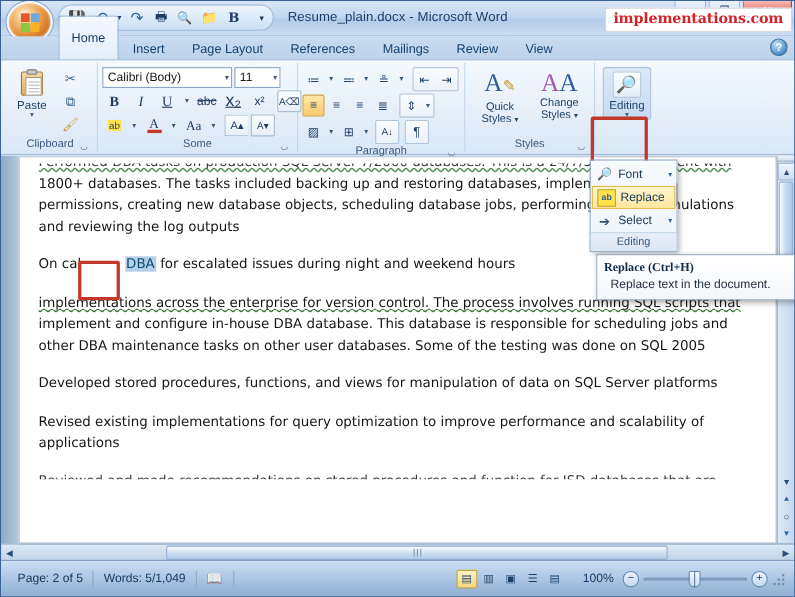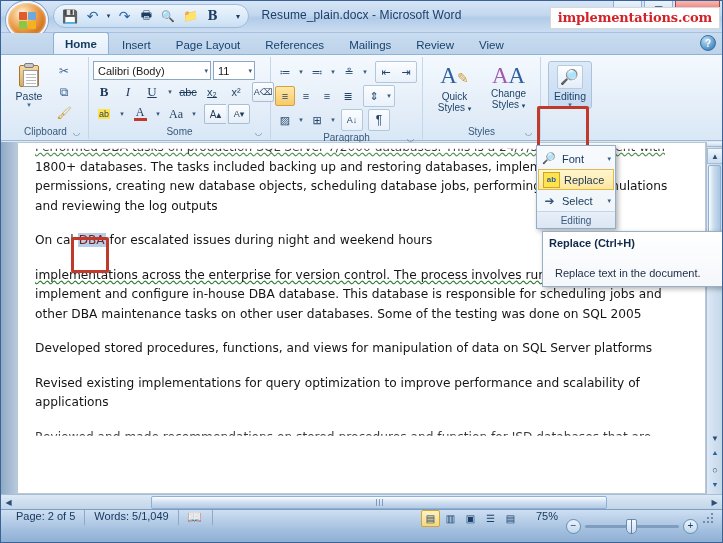--- a/index.html
+++ b/index.html
@@ -109,22 +109,22 @@
     cursor: pointer;
     border: 1px solid transparent;
     border-bottom: none;
     border-radius: 3px 3px 0 0;
     margin-right: 1px;
   }
   .tab.active {
     background: linear-gradient(180deg,#f2f8fe 0%,#e4eefa 100%);
     border-color: #8fb0d4;
     color: #13385f;
-    height: 22px;
-    font-weight: bold;
+    height: 40px;
+    font-weight: normal;
   }
   .help-btn {
     position: absolute; right: 6px; top: 2px;
     width: 16px; height: 16px; border-radius: 50%;
     background: radial-gradient(circle at 35% 30%, #bfe0f7, #4f8fc7 70%, #2f6ba3 100%);
     color: #fff; font-size: 10px; font-weight: bold;
     display:flex; align-items:center; justify-content:center;
     cursor: pointer; border: 1px solid #3a6f9f;
   }
 
@@ -273,21 +273,21 @@
     line-height:19.5px;
   }
   .p{ margin:0 0 15px 0; }
   .p.tight{ margin-bottom:0; }
   .cutline{ color:#151515; opacity:.85; }
   .squiggle{
     text-decoration: underline wavy #2f7d32;
     text-decoration-skip-ink: none;
   }
   .sel{
-    background:#b5cfe8; color:#7f1d1d; padding:0 1px;
+    background:#b5cfe8; color:#0c4a6e; padding:0 1px;margin-left:36px;
   }
 
   
   .vscroll{
     position:absolute; right:0; top:0; bottom:15px; width:16px;
     background: linear-gradient(90deg,#dce8f5,#c5d7ea);
     border-left:1px solid #a9bed3;
   }
   .vs-btn{
     width:16px;height:16px;display:flex;align-items:center;justify-content:center;
@@ -326,21 +326,21 @@
     border:1px solid #8fb0d2; border-radius:2px;
     display:flex; align-items:center; justify-content:center;
   }
   .grip{ width:1px;height:7px;background:#7d9cbd;margin:0 1px; }
 
   
   .statusbar{
     position:absolute; left:0; right:0; bottom:0; height:33px;
     background: linear-gradient(180deg,#cddff2 0%,#b6cde7 35%,#9fbcdc 70%,#8fb0d4 100%);
     border-top:1px solid #7f9dbe;
-    display:flex; 
+    display:flex; align-items:center;
     padding:0 6px;
     font-size:11px; color:#14365c;
   }
   .sb-item{ padding:0 9px; cursor:pointer; white-space:nowrap; }
   .sb-sep{ width:1px;height:15px;background:#8da9c6; }
   .sb-spacer{ flex:1; }
   .view-btns{ display:flex; gap:1px; margin-right:8px; }
   .vbtn{
     width:19px;height:17px;display:flex;align-items:center;justify-content:center;
     font-size:10px;color:#1b4068;cursor:pointer;border:1px solid transparent;border-radius:2px;
@@ -397,21 +397,21 @@
   
   .tooltip{
     position:absolute; left:541px; top:230px; width:182px;
     background: linear-gradient(180deg,#ffffff 0%,#f4f7fb 100%);
     border:1px solid #9aaec4;
     box-shadow: 2px 2px 5px rgba(0,0,0,.3);
     padding:5px 6px 7px 6px;
     z-index:55;
     font-size:11px; color:#11223b;
   }
-  .tt-title{ font-weight:bold; color:#0f2a4a; margin-bottom:18px; }
+  .tt-title{ font-weight:bold; color:#0f2a4a; margin-bottom:4px;font-family:Liberation Serif, serif; }
   .tt-body{ color:#1c2c41; padding-left:6px; }
 </style>
 </head>
 <body>
 
 <div id="app">
 
   <div class="titlebar">
 
     <div class="office-orb">
@@ -495,21 +495,21 @@
               <span class="cv">11</span>
               <span class="cc">▾</span>
             </div>
           </div>
           <div class="frow">
             <div class="fbtn" style="font-family:'Liberation Serif',serif;font-weight:bold;font-size:13px;">B</div>
             <div class="fbtn" style="font-family:'Liberation Serif',serif;font-style:italic;font-size:13px;">I</div>
             <div class="fbtn" style="font-family:'Liberation Serif',serif;text-decoration:underline;font-size:13px;">U</div>
             <div class="caret-btn">▾</div>
             <div class="fbtn" style="text-decoration:line-through;font-size:11px;">abc</div>
-            <div class="fbtn" style="font-size:11px;text-decoration:underline;">x₂</div>
+            <div class="fbtn" style="font-size:16px;text-decoration:underline;">x₂</div>
             <div class="fbtn" style="font-size:11px;">x²</div>
             <div class="fbtn boxed" style="font-size:9px;margin-left:3px;">A⌫</div>
           </div>
           <div class="frow">
             <div class="fbtn" style="font-size:9px;">
               <span style="background:#ffe34d;padding:0 1px;">ab</span>
             </div>
             <div class="caret-btn">▾</div>
             <div class="fbtn" style="flex-direction:column;gap:0;">
               <span style="font-family:'Liberation Serif',serif;font-size:12px;line-height:11px;color:#1f3a5c;">A</span>
@@ -722,21 +722,21 @@
     <div class="sb-spacer"></div>
 
     <div class="view-btns">
       <div class="vbtn active">▤</div>
       <div class="vbtn">▥</div>
       <div class="vbtn">▣</div>
       <div class="vbtn">☰</div>
       <div class="vbtn">▤</div>
     </div>
 
-    <div class="zoomlevel">75%</div>
+    <div class="zoomlevel">100%</div>
 
     <div class="zoom-ctl">
       <div class="zbtn">−</div>
       <div class="ztrack">
         <div class="zthumb"></div>
       </div>
       <div class="zbtn">+</div>
     </div>
 
     <div class="resize-grip">

